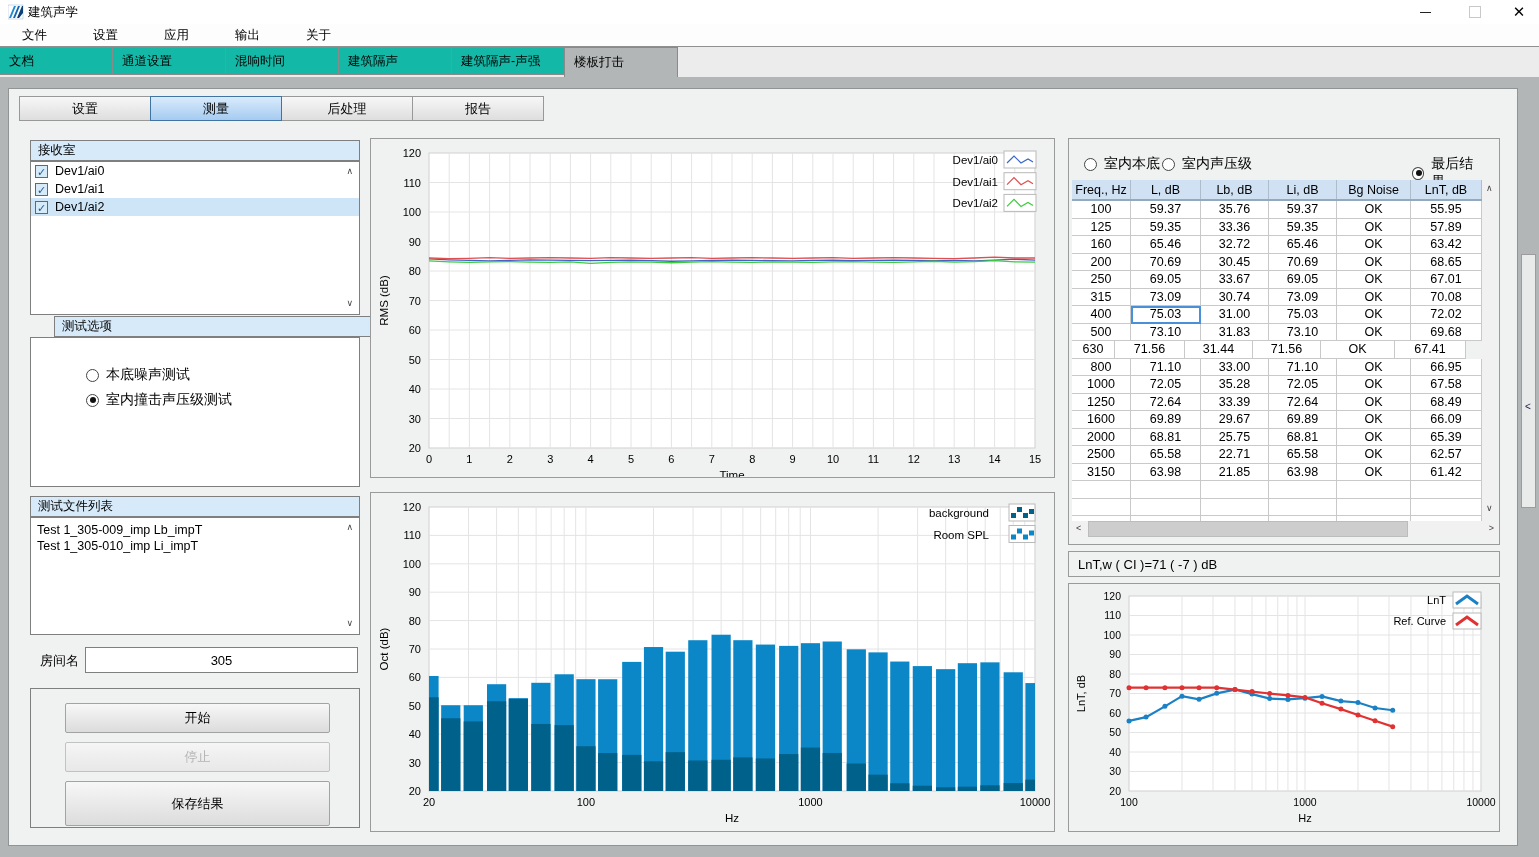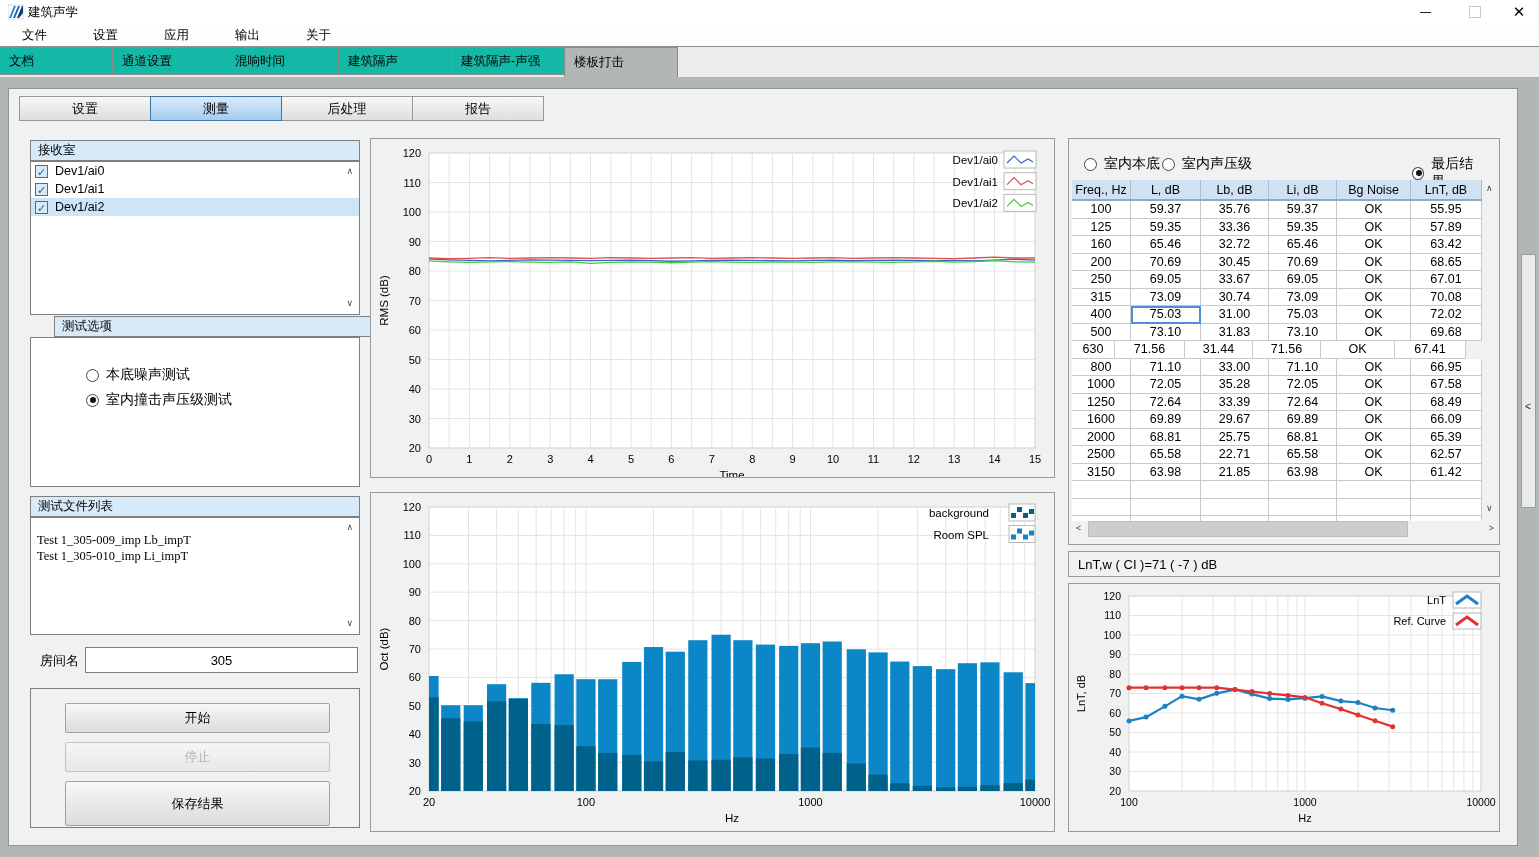--- a/index.html
+++ b/index.html
@@ -160,21 +160,21 @@
       </div>
       <div class="radio-row" style="position: absolute; left: 55px; top: 53px;">
         <div class="radio sel"></div>
         <div class="radio-label">室内撞击声压级测试</div>
       </div>
     </div>
 </div>
 
 <div class="abs gh" style="left:30px;top:496px;width:330px;height:21px;">测试文件列表</div>
 <div class="abs wbox" style="left:30px;top:517px;width:330px;height:118px;">
-  <div id="file-list" style="padding-top:14px;font-family:Liberation Serif, serif;">
+  <div id="file-list" style="padding-top:4px;">
       <div class="filerow">Test 1_305-009_imp Lb_impT</div>
       <div class="filerow">Test 1_305-010_imp Li_impT</div>
     </div>
   <div class="sarrow" style="right:6px;top:5px;">∧</div>
   <div class="sarrow" style="right:6px;bottom:6px;">∨</div>
 </div>
 
 <div class="abs" style="left:40px;top:652px;font-size:13px;">房间名</div>
 <input class="abs" id="room-input" style="left: 85px; top: 647px; width: 273px; height: 26px;" value="305">
 

